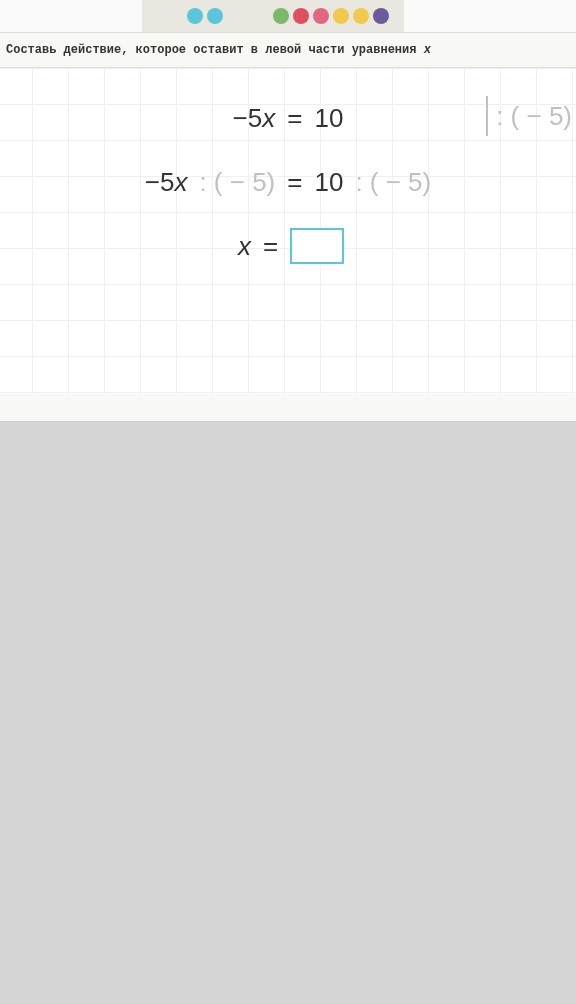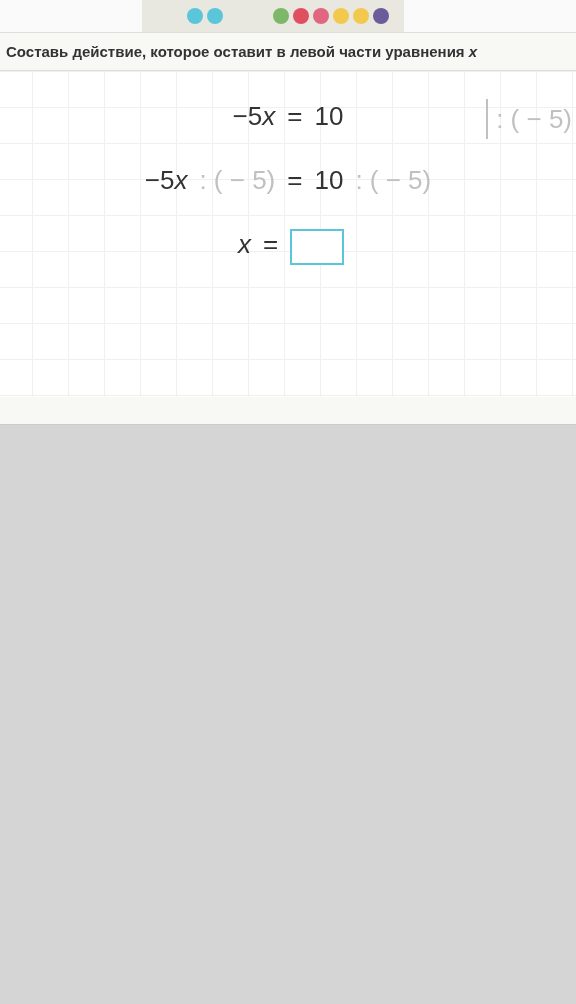--- a/index.html
+++ b/index.html
@@ -41,22 +41,23 @@
       right: 172px;
       top: 0;
       bottom: 0;
       background: #e8e8e0;
     }
     .instruction-bar {
       background: #f8f8f4;
       border-top: 1px solid #ddd;
       border-bottom: 1px solid #ddd;
       padding: 10px 6px;
-      font-size: 15px;
+      font-size: 12px;
       color: #333;
+      font-family: Liberation Mono, monospace;
     }
     .instruction-text strong, .instruction-text .var {
       font-style: italic;
       font-weight: bold;
     }
     .workspace {
       background: #fff;
       height: 326px;
       position: relative;
       background-image: 
@@ -64,21 +65,21 @@
         linear-gradient(to bottom, #f0f0f0 1px, transparent 1px);
       background-size: 36px 36px;
       background-position: -4px 0;
     }
     .equation-area {
       position: relative;
       padding-top: 30px;
     }
     .eq-line {
       display: flex;
-      align-items: flex-start;
+      align-items: center;
       justify-content: center;
       font-size: 26px;
       color: #333;
       margin-bottom: 24px;
       height: 40px;
       position: relative;
     }
     .eq-line .var {
       font-style: italic;
     }

